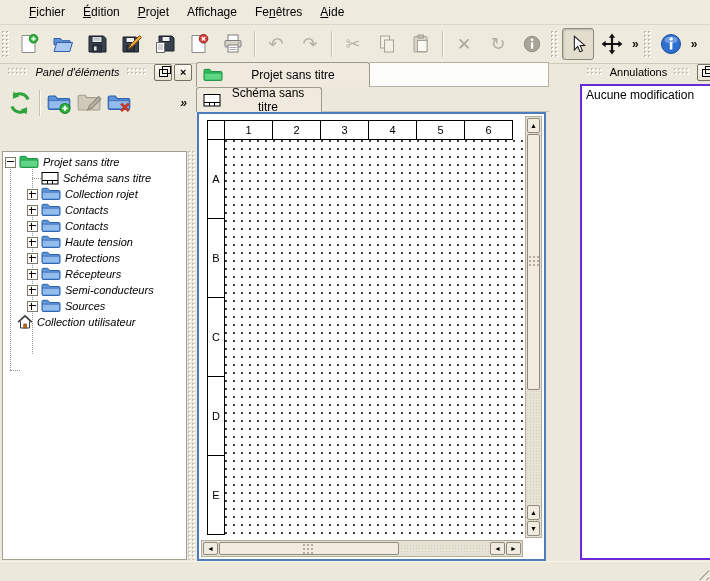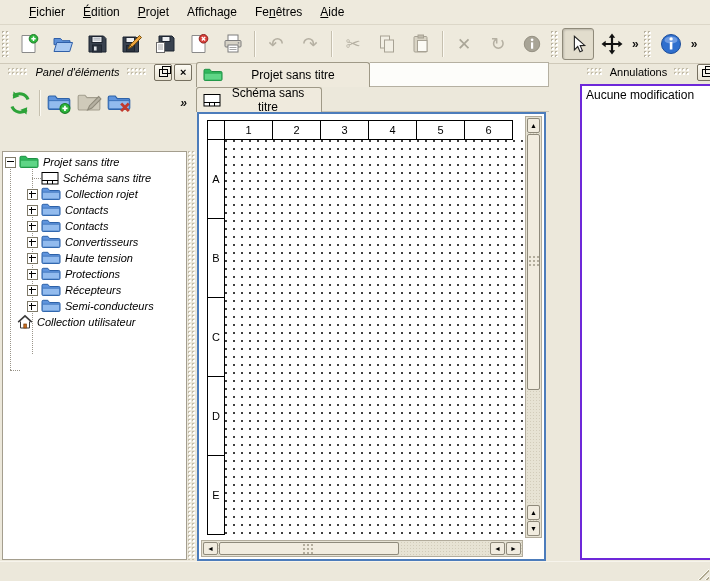--- a/index.html
+++ b/index.html
@@ -396,29 +396,20 @@
         </span>
       <span class="tlabel">Contacts</span>
     </div>
     <div class="trow lvl1">
       <span class="exp plus"></span>
       <span class="ticon">
           <svg width="20" height="16" viewBox="0 0 20 16">
             <use href="#i-folder-blue"></use>
           </svg>
         </span>
-      <span class="tlabel">Convertisseurs</span>
-    </div>
-    <div class="trow lvl1">
-      <span class="exp plus"></span>
-      <span class="ticon">
-          <svg width="20" height="16" viewBox="0 0 20 16">
-            <use href="#i-folder-blue"></use>
-          </svg>
-        </span>
       <span class="tlabel">Haute tension</span>
     </div>
     <div class="trow lvl1">
       <span class="exp plus"></span>
       <span class="ticon">
           <svg width="20" height="16" viewBox="0 0 20 16">
             <use href="#i-folder-blue"></use>
           </svg>
         </span>
       <span class="tlabel">Protections</span>
@@ -433,20 +424,29 @@
       <span class="tlabel">Récepteurs</span>
     </div>
     <div class="trow lvl1">
       <span class="exp plus"></span>
       <span class="ticon">
           <svg width="20" height="16" viewBox="0 0 20 16">
             <use href="#i-folder-blue"></use>
           </svg>
         </span>
       <span class="tlabel">Semi-conducteurs</span>
+    </div>
+    <div class="trow lvl1">
+      <span class="exp plus"></span>
+      <span class="ticon">
+          <svg width="20" height="16" viewBox="0 0 20 16">
+            <use href="#i-folder-blue"></use>
+          </svg>
+        </span>
+      <span class="tlabel">Sources</span>
     </div>
     <div class="trow lvl0">
       <span class="exp-spacer"></span>
       <span class="ticon">
           <svg width="16" height="16" viewBox="0 0 16 16">
             <use href="#i-home"></use>
           </svg>
         </span>
       <span class="tlabel">Collection utilisateur</span>
     </div>

